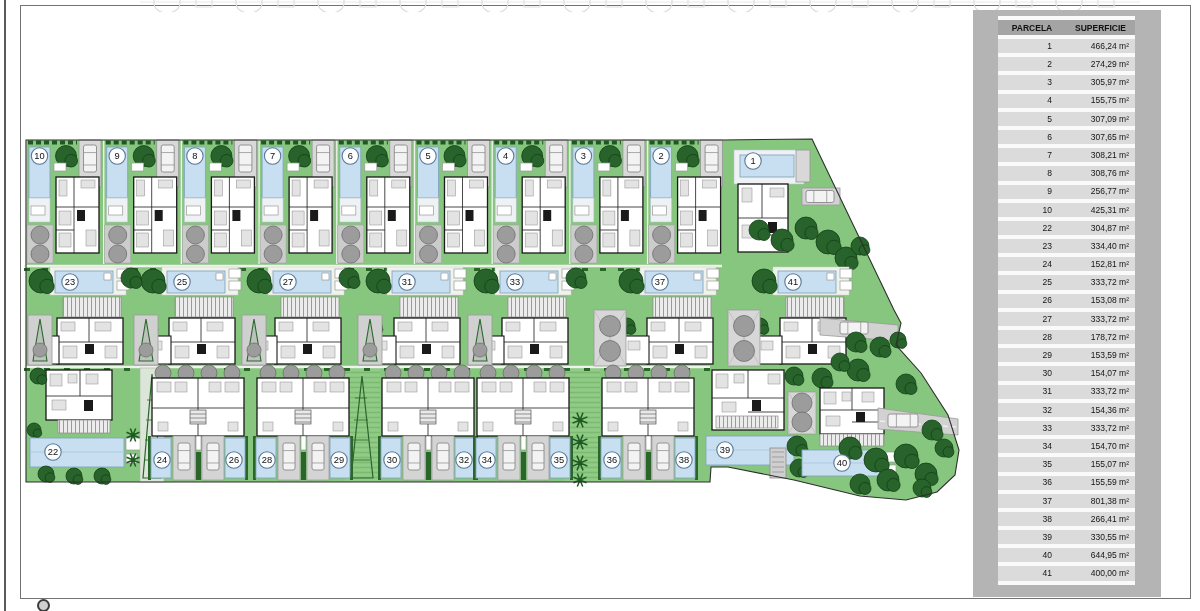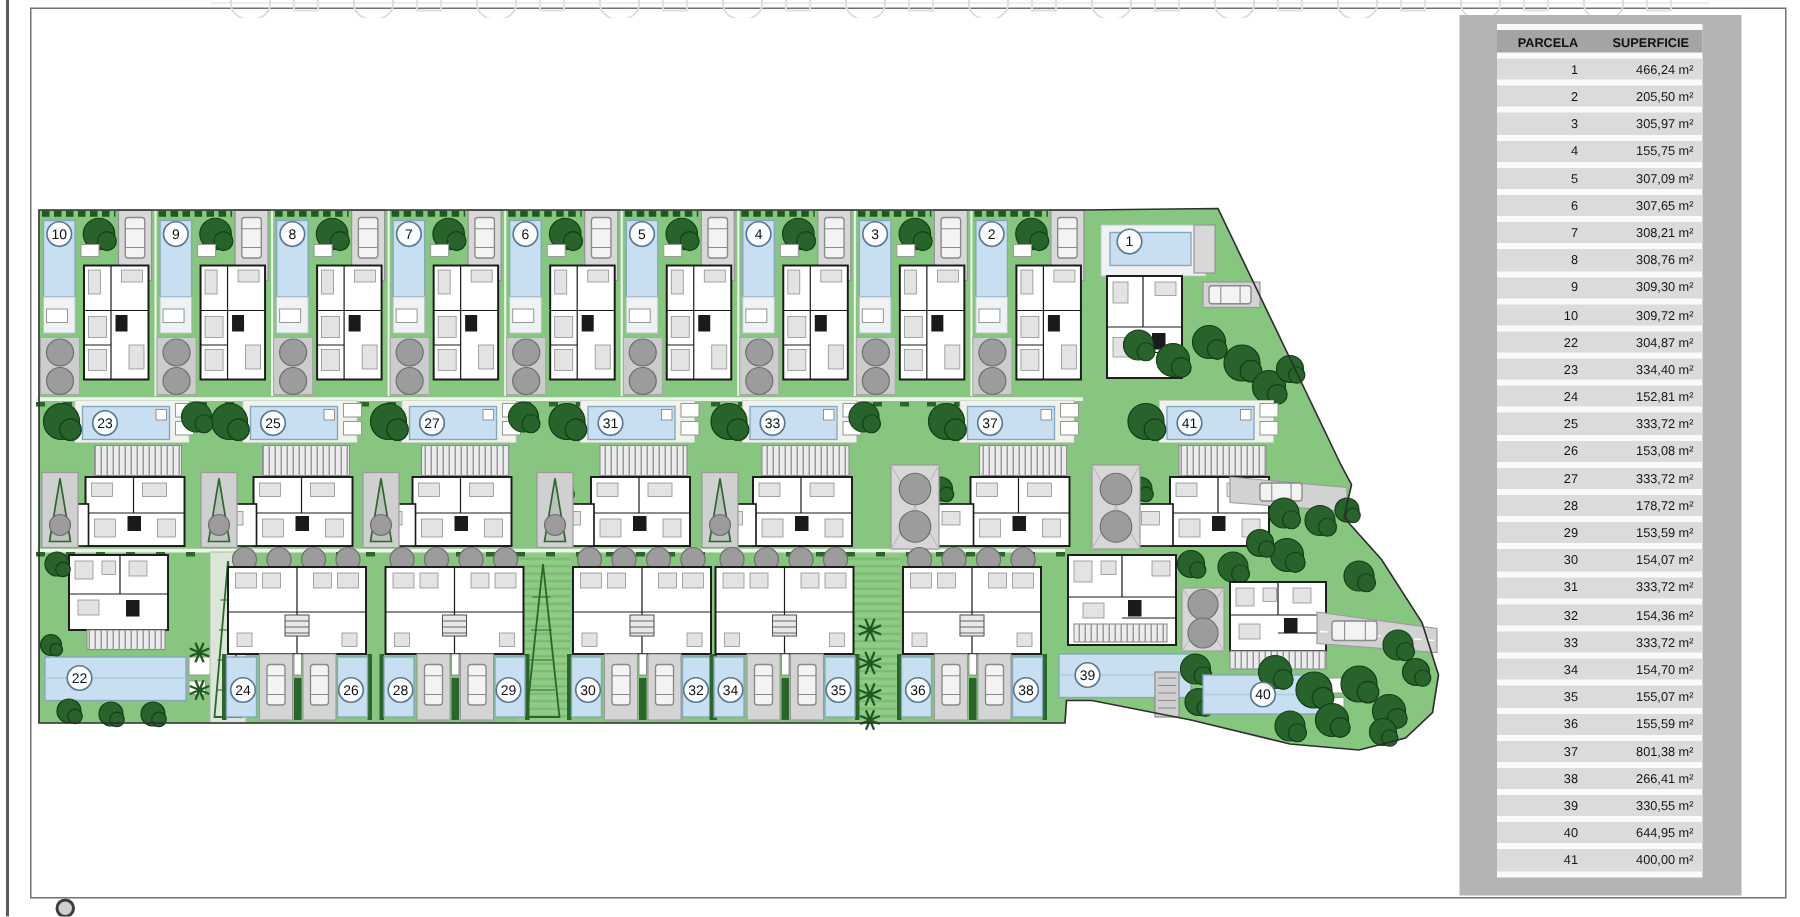--- a/index.html
+++ b/index.html
@@ -1054,21 +1054,21 @@
           <th class="c2">SUPERFICIE</th>
         </tr>
       </thead>
       <tbody id="parcel-body">
           <tr>
             <td class="c1">1</td>
             <td class="c2">466,24 m²</td>
           </tr>
           <tr>
             <td class="c1">2</td>
-            <td class="c2">205,50 m²</td>
+            <td class="c2">274,29 m²</td>
           </tr>
           <tr>
             <td class="c1">3</td>
             <td class="c2">305,97 m²</td>
           </tr>
           <tr>
             <td class="c1">4</td>
             <td class="c2">155,75 m²</td>
           </tr>
           <tr>
@@ -1082,25 +1082,25 @@
           <tr>
             <td class="c1">7</td>
             <td class="c2">308,21 m²</td>
           </tr>
           <tr>
             <td class="c1">8</td>
             <td class="c2">308,76 m²</td>
           </tr>
           <tr>
             <td class="c1">9</td>
-            <td class="c2">309,30 m²</td>
+            <td class="c2">256,77 m²</td>
           </tr>
           <tr>
             <td class="c1">10</td>
-            <td class="c2">309,72 m²</td>
+            <td class="c2">425,31 m²</td>
           </tr>
           <tr>
             <td class="c1">22</td>
             <td class="c2">304,87 m²</td>
           </tr>
           <tr>
             <td class="c1">23</td>
             <td class="c2">334,40 m²</td>
           </tr>
           <tr>

